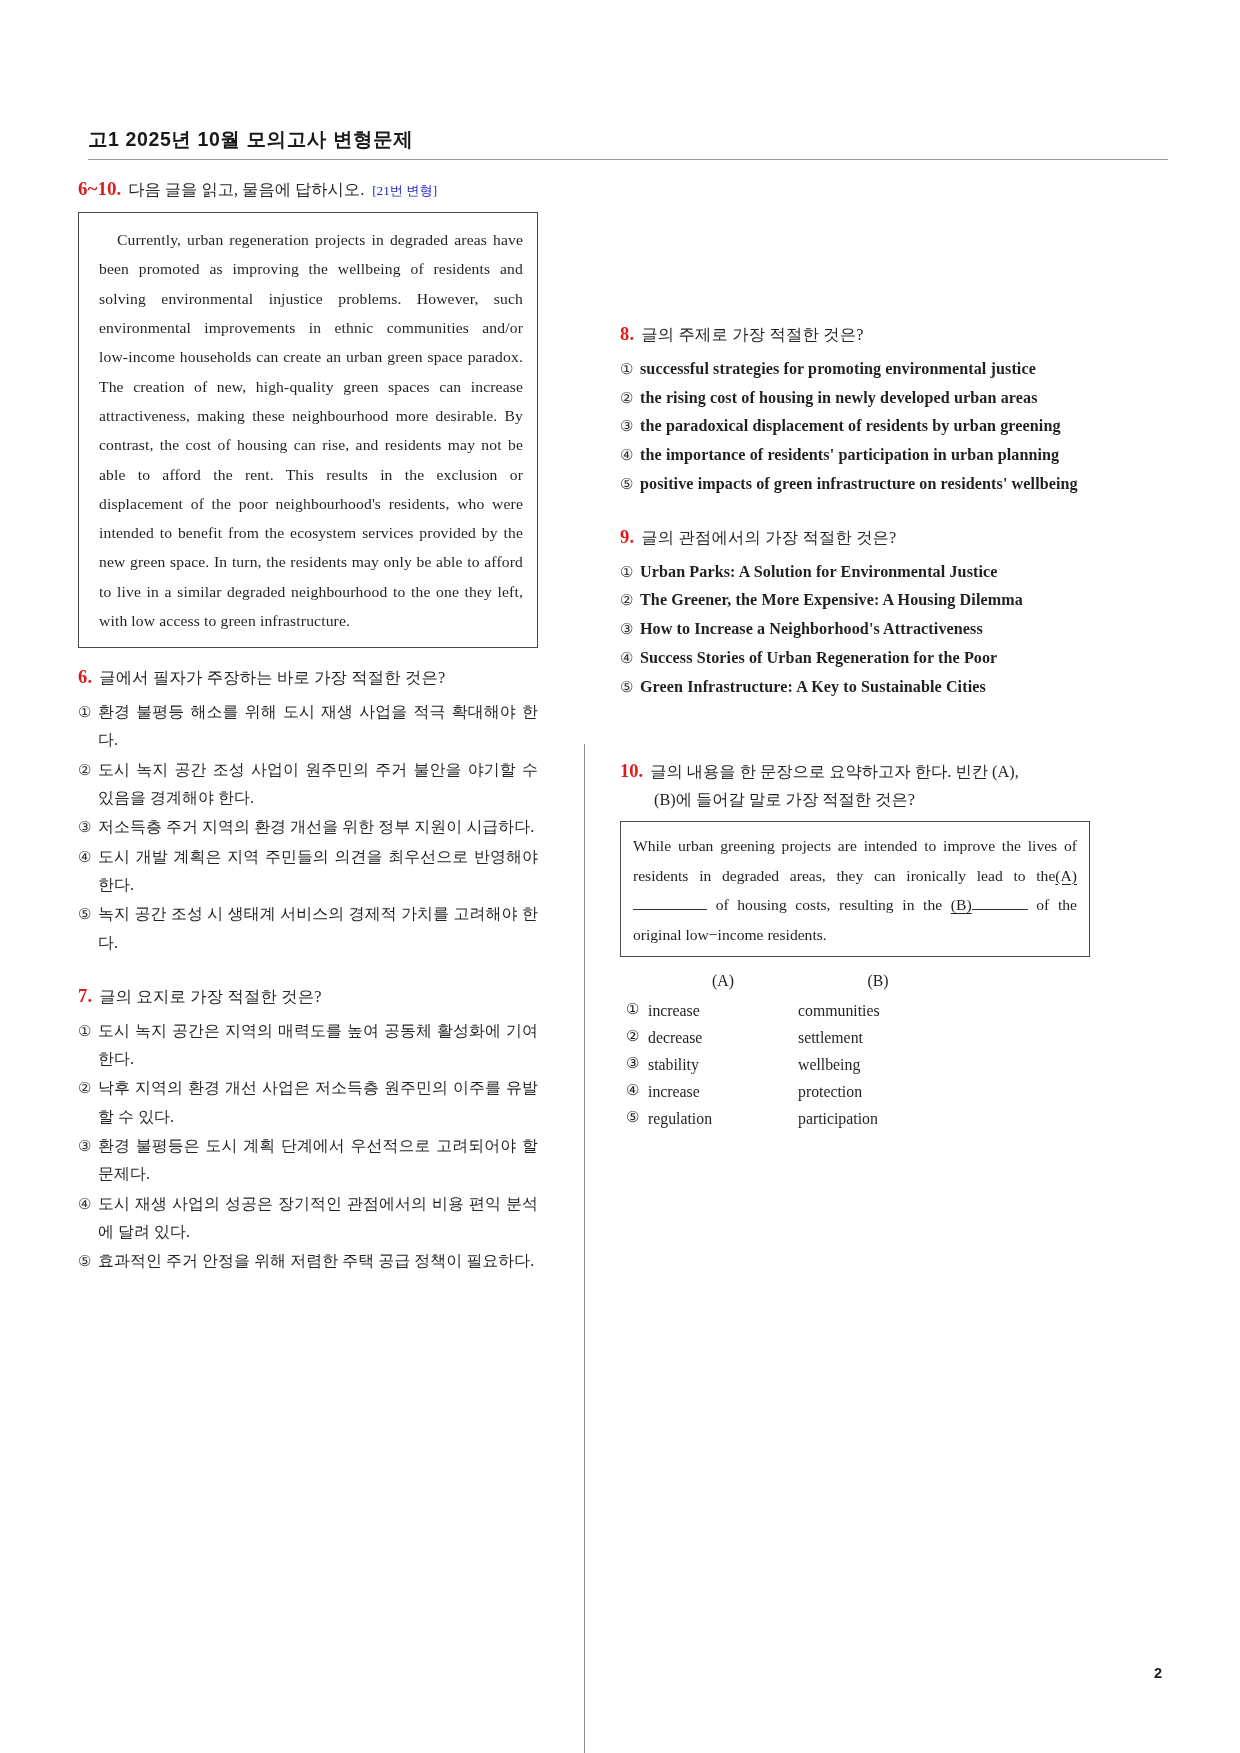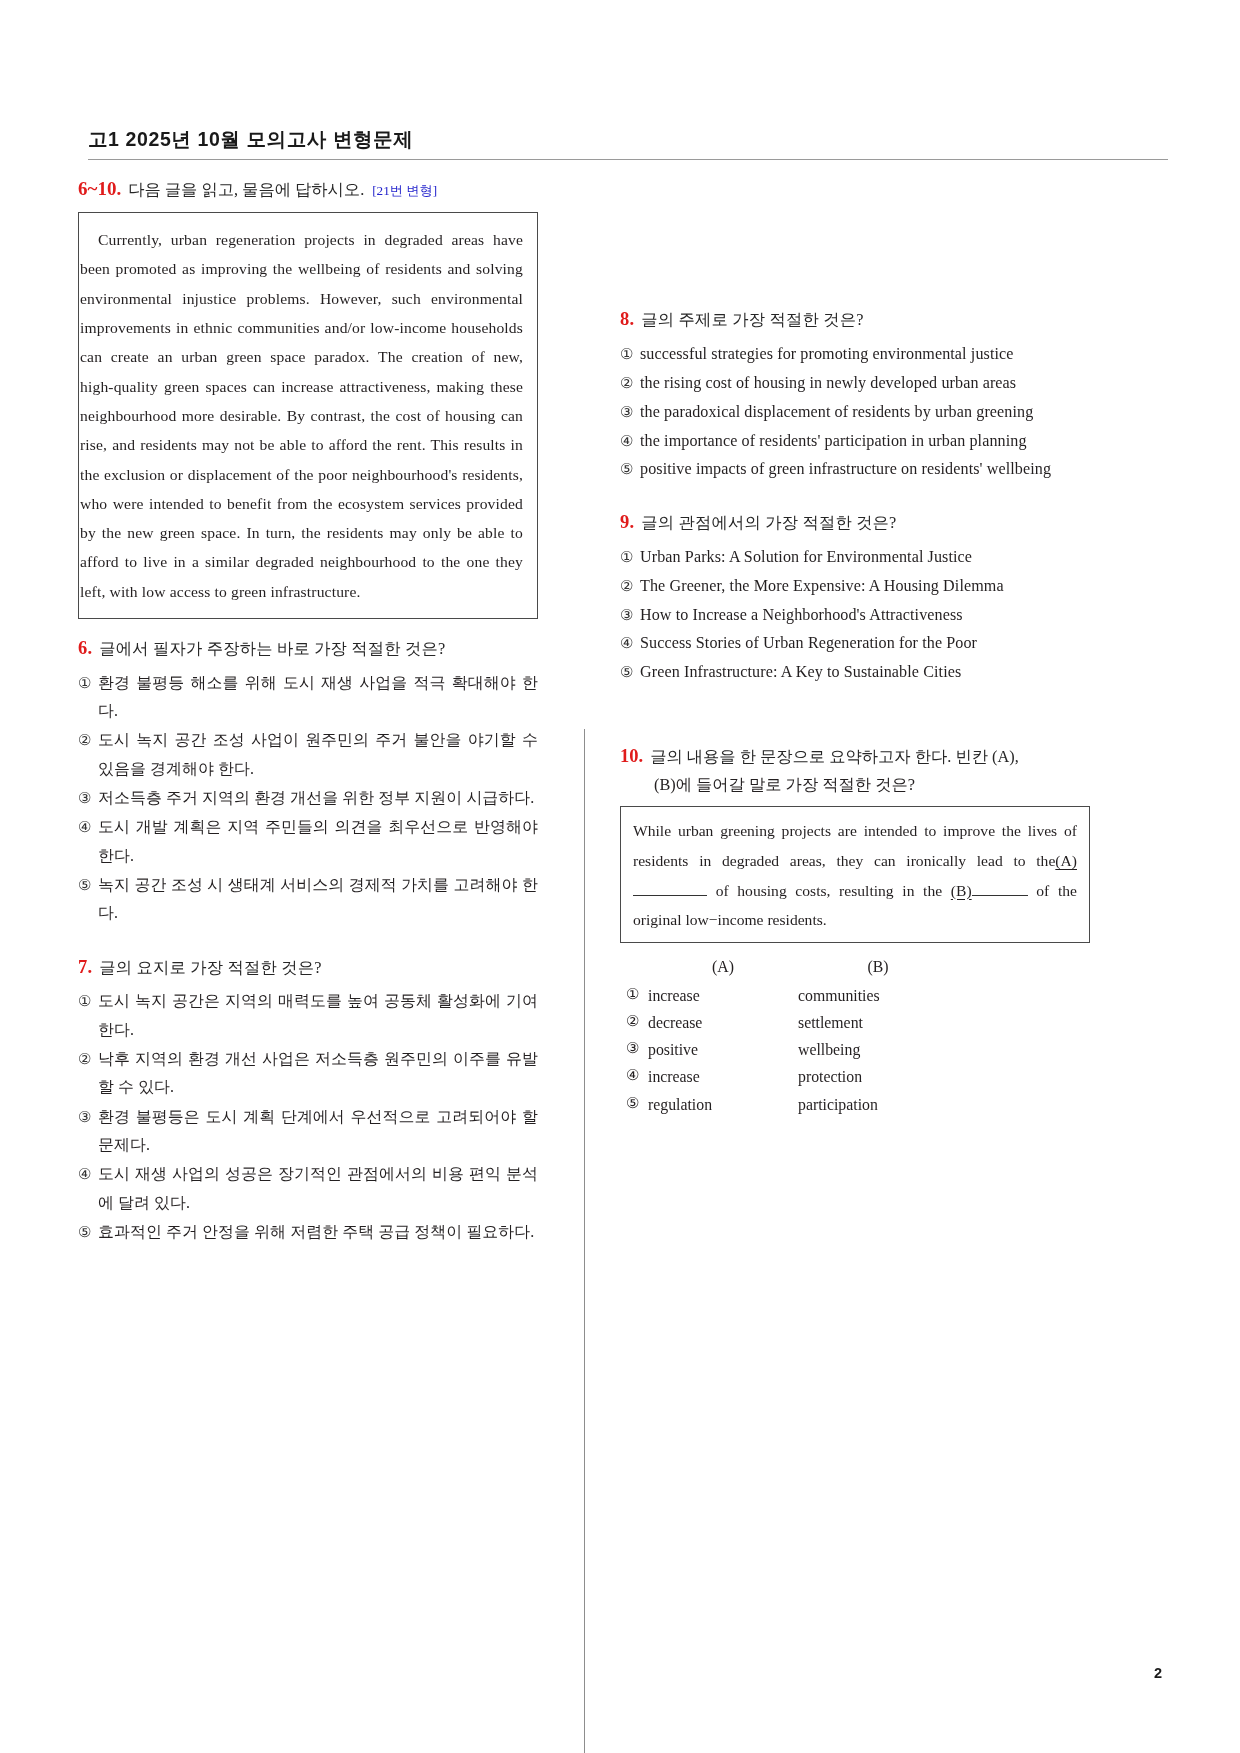--- a/index.html
+++ b/index.html
@@ -98,21 +98,21 @@
     display: flex;
     align-items: baseline;
     font-size: 16.3px;
     margin-bottom: 11px;
   }
   .instr .q-num { font-size: 19px; }
 
   
   .passage-box {
     border: 1px solid #4a4a4a;
-    padding: 12px 14px 12px 1px;
+    padding: 12px 14px 12px 20px;
     font-size: 15.6px;
     line-height: 1.88;
     text-align: justify;
     text-justify: inter-word;
     letter-spacing: 0.15px;
     margin-bottom: 16px;
     box-sizing: border-box;
   }
   .passage-box p { margin: 0; text-indent: 18px; }
 
@@ -138,21 +138,21 @@
   ol.opts .otext {
     flex: 1;
     text-align: justify;
     text-justify: inter-word;
     letter-spacing: 0.1px;
   }
   
   ol.opts.kor { font-size: 15.9px; line-height: 1.78; }
   ol.opts.kor .otext { text-align: justify; }
   ol.opts.eng { font-size: 16.1px; line-height: 1.72; }
-  ol.opts.eng .otext { text-align: left; }
+  ol.opts.eng .otext { text-align: left; font-weight: bold; }
 
   .q-block { margin-bottom: 26px; }
   .spacer-lg { height: 30px; }
 
   
   .summary-box {
     border: 1px solid #4a4a4a;
     padding: 9px 12px 7px 12px;
     font-size: 15.6px;
     line-height: 1.9;
@@ -388,21 +388,21 @@
             <span class="cell-a">increase</span>
             <span class="cell-b">communities</span>
           </div>
           <div class="ab-row">
             <span class="marker">②</span>
             <span class="cell-a">decrease</span>
             <span class="cell-b">settlement</span>
           </div>
           <div class="ab-row">
             <span class="marker">③</span>
-            <span class="cell-a">positive</span>
+            <span class="cell-a">stability</span>
             <span class="cell-b">wellbeing</span>
           </div>
           <div class="ab-row">
             <span class="marker">④</span>
             <span class="cell-a">increase</span>
             <span class="cell-b">protection</span>
           </div>
           <div class="ab-row">
             <span class="marker">⑤</span>
             <span class="cell-a">regulation</span>

